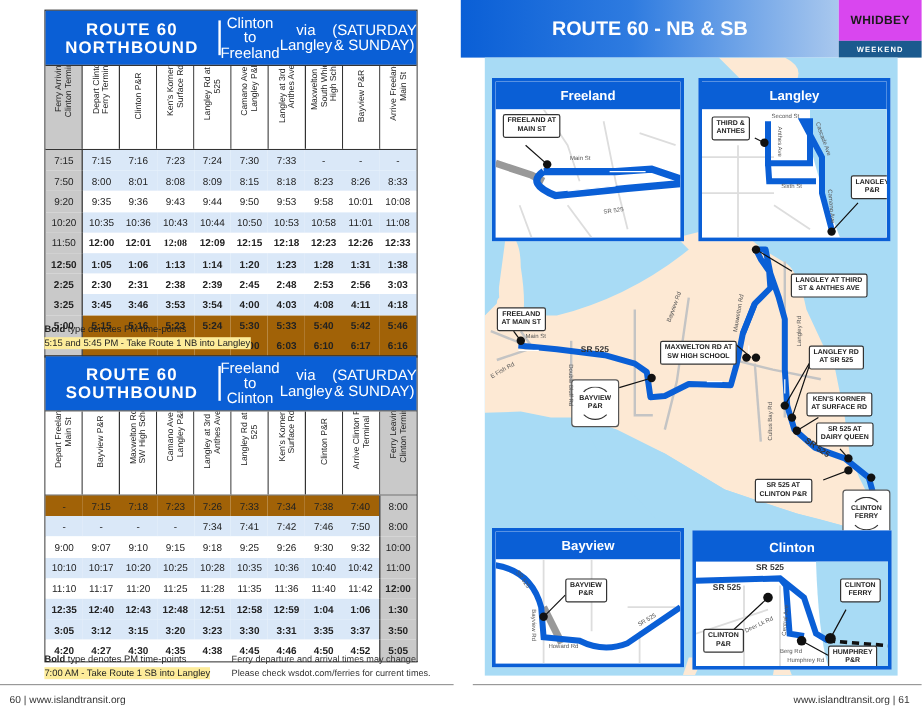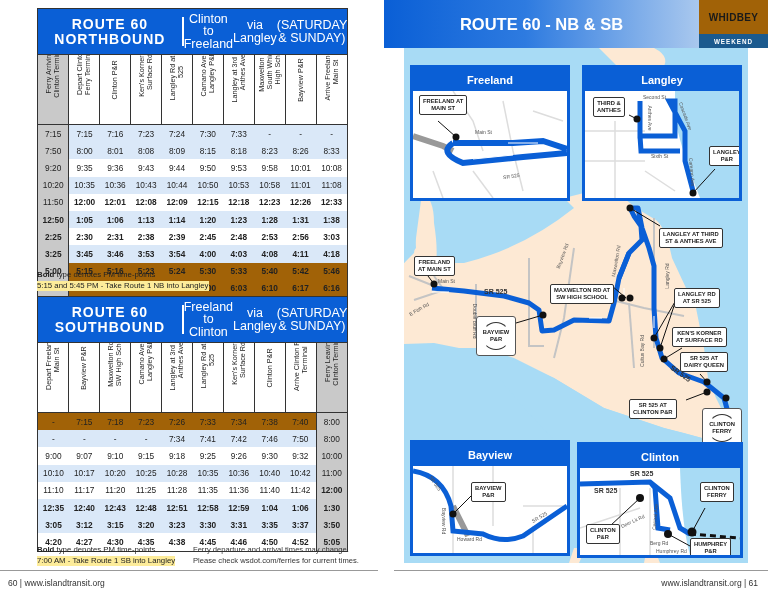--- a/index.html
+++ b/index.html
@@ -33,21 +33,21 @@
 .note b{font-weight:bold}
 .hl{background:#fdec9a}
 .italic{position:absolute;font-size:7.6px;line-height:10.5px;color:#333}
 .foot{position:absolute;top:578px;font-size:8.5px;color:#333}
 .rule{position:absolute;top:570px;height:1px;background:#999}
 
 
 .topband{position:absolute;left:0;top:0;width:315px;height:48px;background:linear-gradient(90deg,#0a5fd6 0%,#2e7be0 45%,#a9c8ee 100%)}
 .topband .ttl{position:absolute;left:0;right:0;top:15px;text-align:center;color:#fff;font-weight:bold;font-size:16.5px}
 .tab{position:absolute;left:315px;top:0;width:69px;height:48px}
-.tab .o{height:34px;background:#a16207;color:#1a1a1a;font-weight:bold;font-size:10px;display:flex;align-items:center;justify-content:center;letter-spacing:.3px}
+.tab .o{height:34px;background:#d946ef;color:#1a1a1a;font-weight:bold;font-size:10px;display:flex;align-items:center;justify-content:center;letter-spacing:.3px}
 .tab .d{height:14px;background:#1b5a8e;color:#fff;font-weight:bold;font-size:6.3px;display:flex;align-items:center;justify-content:center;letter-spacing:1px}
 .mapwrap{position:absolute;left:20px;top:48px;width:344px;height:515px;background:#a8dbf5;overflow:hidden}
 .mapwrap svg{position:absolute;left:0;top:0}
 .inset{position:absolute;border:3px solid #0a5fd6;background:#fff;overflow:hidden}
 .inset .it{height:23px;background:#0a5fd6;color:#fff;font-weight:bold;font-size:11px;display:flex;align-items:center;justify-content:center}
 .inset .ib{position:absolute;left:0;right:0;top:23px;bottom:0}
 .lbl{position:absolute;background:#fff;border:1px solid #333;border-radius:2px;font-size:5.8px;font-weight:bold;line-height:7px;text-align:center;padding:2px 3px;color:#222;white-space:nowrap}
 .road{position:absolute;font-size:5px;color:#555;white-space:nowrap}
 .rt525{position:absolute;font-size:7px;font-weight:bold;color:#333;white-space:nowrap}
 .xfer{position:absolute;background:#fff;border:1px solid #555;border-radius:3px;width:40px;height:40px;font-size:5.8px;font-weight:bold;text-align:center;color:#222;display:flex;align-items:center;justify-content:center;line-height:7px}
@@ -151,21 +151,21 @@
             <td>10:50</td>
             <td>10:53</td>
             <td>10:58</td>
             <td>11:01</td>
             <td>11:08</td>
           </tr>
           <tr class="white">
             <td class="ferry ferrycol">11:50</td>
             <td style="font-weight: bold;">12:00</td>
             <td style="font-weight: bold;">12:01</td>
-            <td style="font-weight: bold;">12:08</td>
+            <td style="font-weight: bold; font-family: Liberation Serif, serif;">12:08</td>
             <td style="font-weight: bold;">12:09</td>
             <td style="font-weight: bold;">12:15</td>
             <td style="font-weight: bold;">12:18</td>
             <td style="font-weight: bold;">12:23</td>
             <td style="font-weight: bold;">12:26</td>
             <td style="font-weight: bold;">12:33</td>
           </tr>
           <tr class="blue bold">
             <td class="ferry ferrycol">12:50</td>
             <td>1:05</td>

